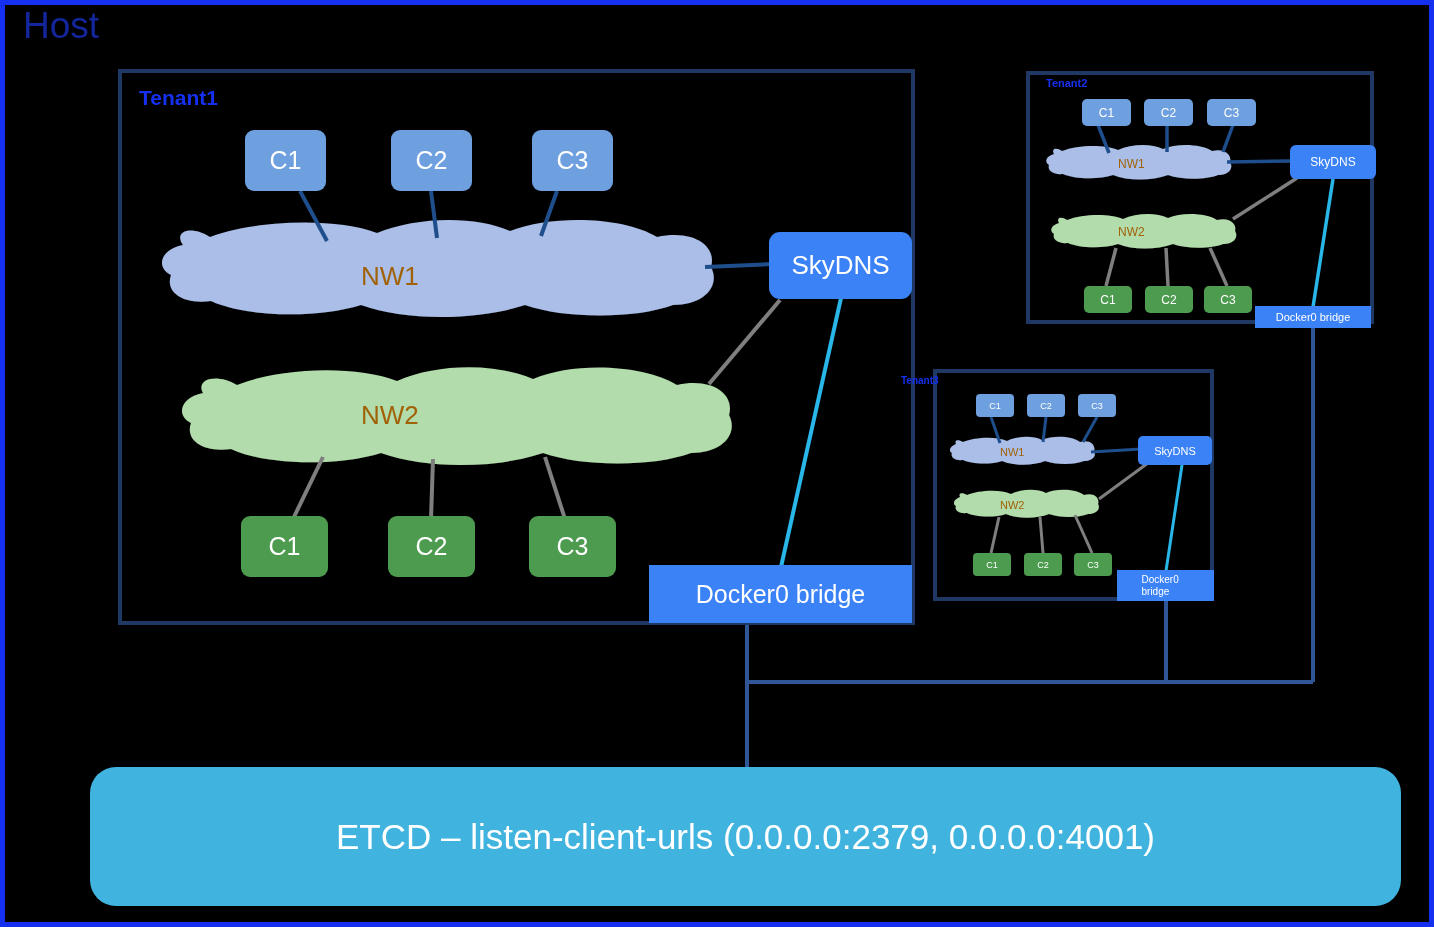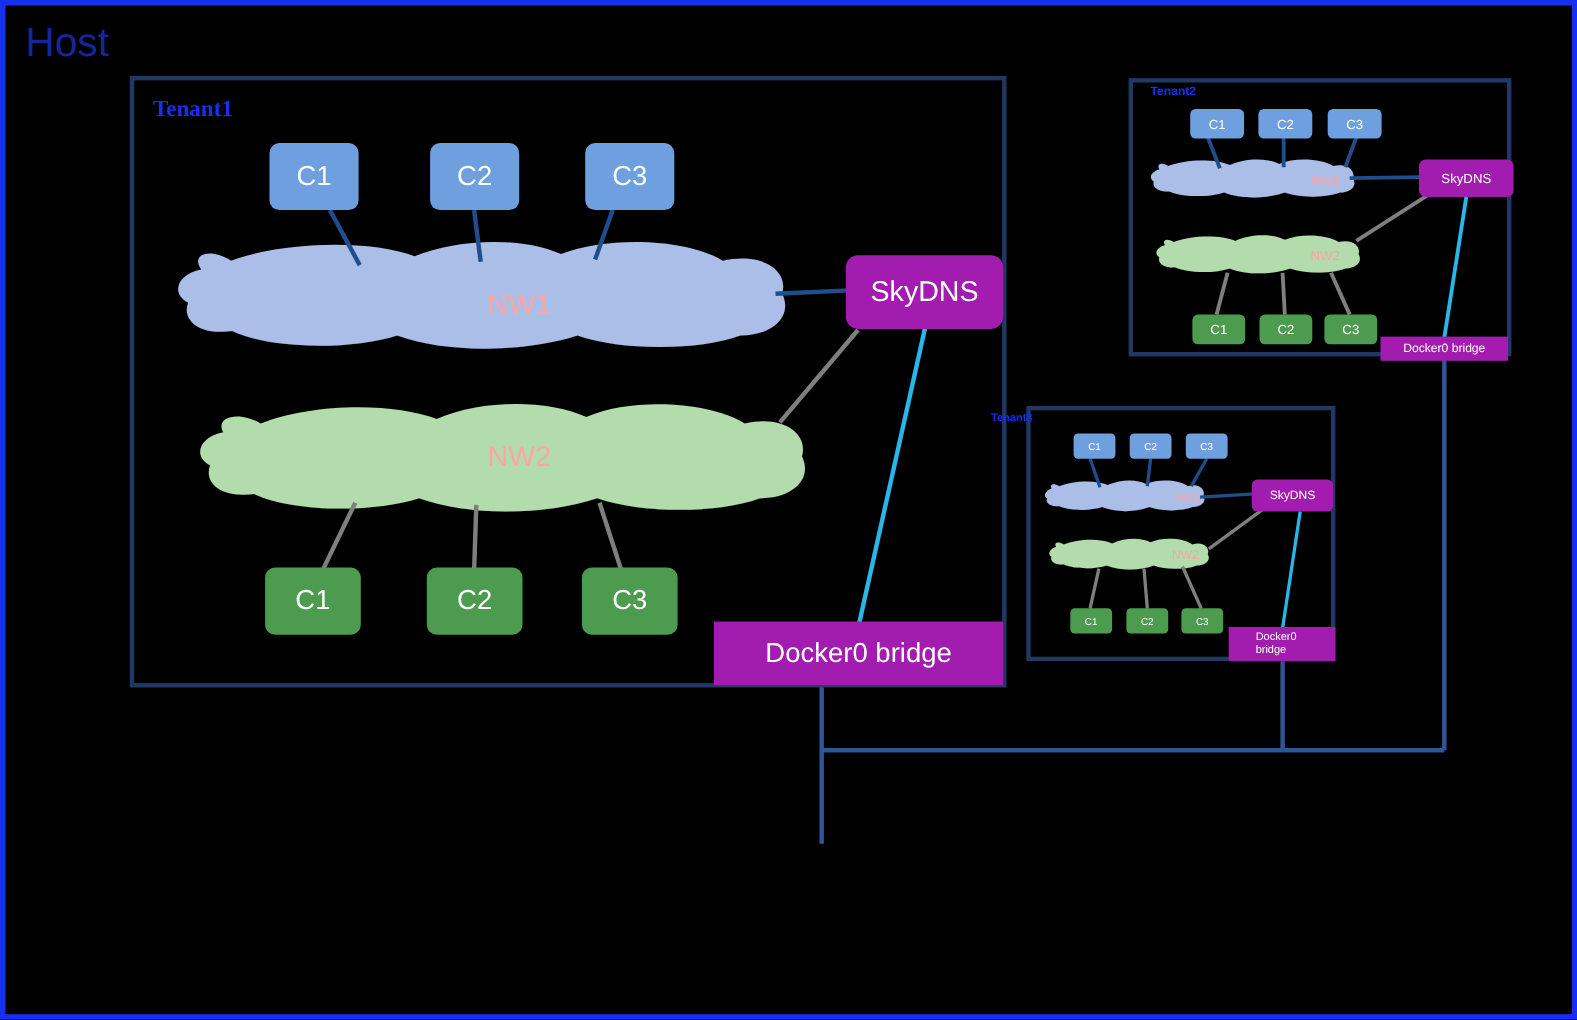--- a/index.html
+++ b/index.html
@@ -2,38 +2,38 @@
 <html><head>
 <meta charset="utf-8">
 <style>
   html,body{margin:0;padding:0;background:#000;}
   body{width:1434px;height:927px;position:relative;overflow:hidden;
        font-family:"Liberation Sans","DejaVu Sans",sans-serif;}
 
   #host{position:absolute;left:0;top:0;width:1434px;height:927px;
         box-sizing:border-box;border:5px solid #1530f0;background:#000;}
 
-  #host-label{position:absolute;left:18px;top:14px;color:#14269c;
+  #host-label{position:absolute;left:18px;top:1px;color:#14269c;
               font-size:37px;line-height:40px;letter-spacing:0px;}
 
   .tenant-box{position:absolute;box-sizing:border-box;
               border:4px solid #1f3864;background:transparent;}
   .tenant-label{position:absolute;color:#1530f0;font-weight:bold;}
 
   .node{position:absolute;box-sizing:border-box;display:flex;
         align-items:center;justify-content:center;color:#fff;}
   .blue-node{background:#6e9fde;}
   .green-node{background:#4d9b4f;}
-  .cyan-node{background:#a21caf;}
+  .cyan-node{background:#3b82f6;}
   .sharp{border-radius:0;}
 
   svg.wires{position:absolute;left:0;top:0;width:1434px;height:927px;
             pointer-events:none;overflow:visible;}
 
-  .cloud-label{position:absolute;color:#fca5a5;text-align:right;
+  .cloud-label{position:absolute;color:#a16207;text-align:left;
                pointer-events:none;}
 
   #etcd{position:absolute;left:85px;top:762px;width:1311px;height:139px;
         background:#40b4de;border-radius:26px;display:flex;
         align-items:center;justify-content:center;color:#fff;font-size:35px;}
 </style>
 </head>
 <body>
 
 <div id="host">
@@ -180,21 +180,21 @@
 
     <g stroke="#2f5697" stroke-width="4" fill="none">
       <line x1="742" y1="618" x2="742" y2="762"></line>
       <line x1="742" y1="677" x2="1308" y2="677"></line>
       <line x1="1161" y1="596" x2="1161" y2="677"></line>
       <line x1="1308" y1="322" x2="1308" y2="677"></line>
     </g>
   </svg>
 
   <div class="tenant-box" style="left:113px;top:64px;width:797px;height:556px;"></div>
-  <div class="tenant-label" style="left:134px;top:81px;font-size:21px;font-family:Liberation Serif, serif;">Tenant1</div>
+  <div class="tenant-label" style="left:134px;top:81px;font-size:21px;">Tenant1</div>
 
   <div class="node blue-node" style="left:240px;top:125px;width:81px;height:61px;border-radius:9px;font-size:25px;">
     <span>C1</span>
   </div>
   <div class="node blue-node" style="left:386px;top:125px;width:81px;height:61px;border-radius:9px;font-size:25px;">
     <span>C2</span>
   </div>
   <div class="node blue-node" style="left:527px;top:125px;width:81px;height:61px;border-radius:9px;font-size:25px;">
     <span>C3</span>
   </div>
@@ -281,14 +281,17 @@
   </div>
 
   <div class="node cyan-node" style="left:1133px;top:431px;width:74px;height:29px;border-radius:5px;font-size:11px;">
     <span>SkyDNS</span>
   </div>
 
   <div class="node cyan-node sharp" style="left:1112px;top:565px;width:97px;height:31px;font-size:10px;line-height:12px;">
     <span style="display:block;width:48px;">Docker0 bridge</span>
   </div>
 
+  <div id="etcd">
+    <span>ETCD – listen-client-urls (0.0.0.0:2379, 0.0.0.0:4001)</span>
+  </div>
 
 </div>
 
 </body></html>

